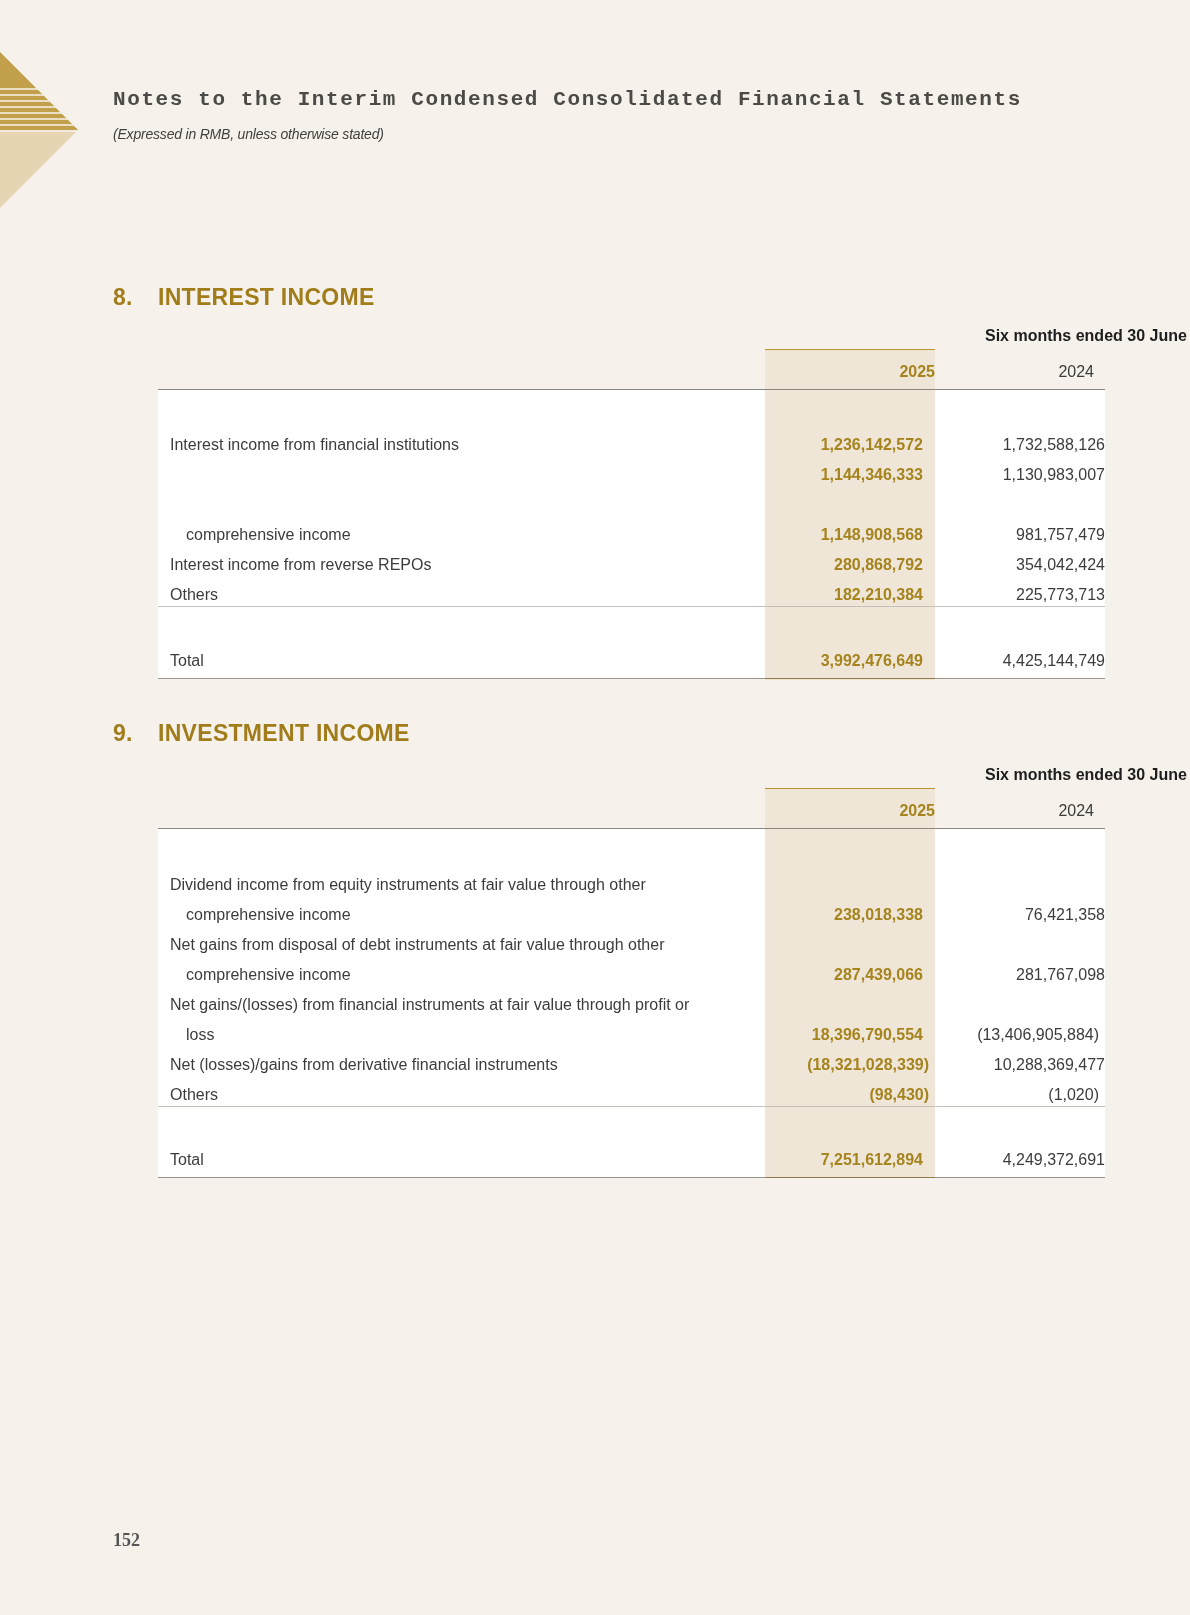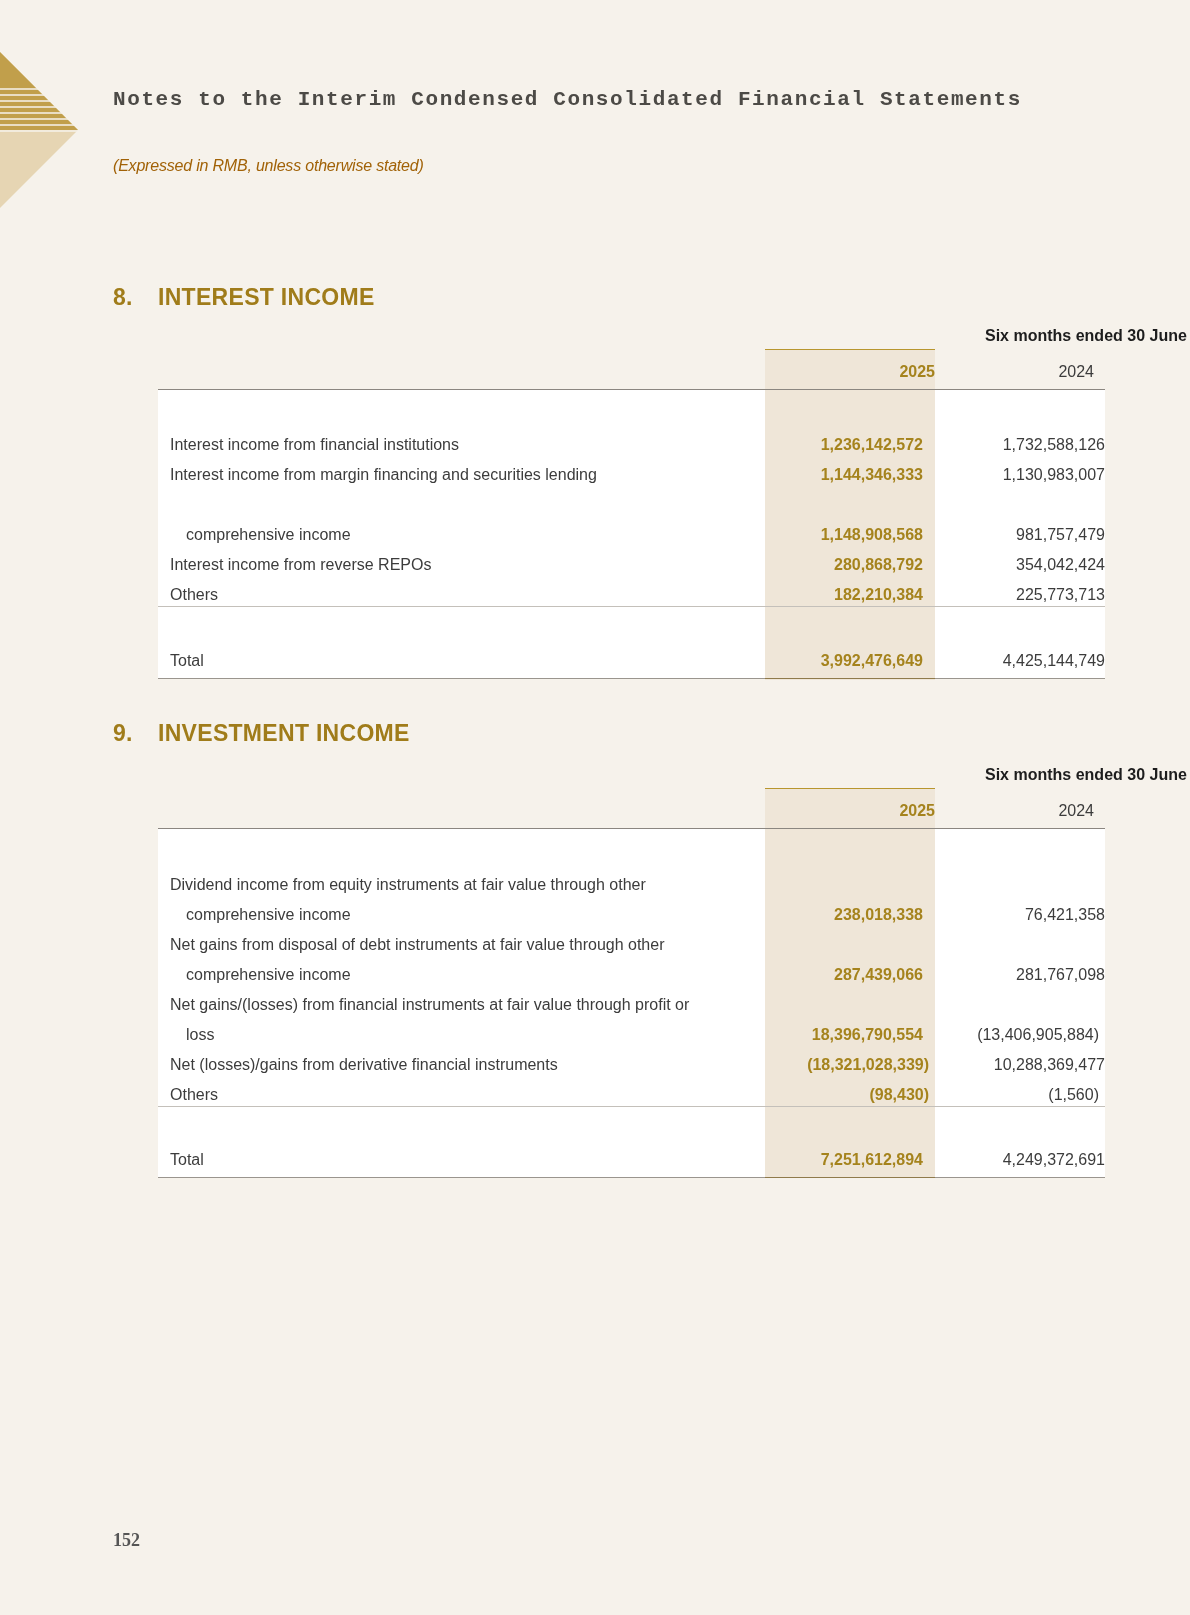--- a/index.html
+++ b/index.html
@@ -14,21 +14,21 @@
     }
     .corner-ornament { position: absolute; left: 0; top: 52px; width: 80px; height: 160px; }
     .running-title {
       position: absolute; left: 113px; top: 88px;
       font-family: Liberation Mono, monospace;
       font-size: 21px; letter-spacing: 1.6px; color: #4c4a46; font-weight: bold;
       white-space: nowrap;
     }
     .running-subtitle {
       position: absolute; left: 113px; top: 126px;
-      font-style: italic; font-size: 16px; color: #a16207; letter-spacing: -0.2px; margin-top: 31px;
+      font-style: italic; font-size: 14px; color: #404040; letter-spacing: -0.2px;
     }
     .section-heading {
       position: absolute; left: 113px;
       font-size: 23px; font-weight: bold; color: #a07c1a; letter-spacing: 0.3px;
       white-space: nowrap;
     }
     .section-heading .num { display: inline-block; width: 45px; }
 
     .table-block { position: absolute; left: 158px; width: 947px; }
     .period-label {
@@ -106,21 +106,20 @@
   <div class="year-head year-2025" style="top:38px;">2025</div>
   <div class="year-head year-2024" style="top:38px;">2024</div>
   <div class="header-rule" style="top:64px;"></div>
 
   <div class="row" style="top:105px;">
     <span class="label">Interest income from financial institutions</span>
     <span class="v25">1,236,142,572</span>
     <span class="v24">1,732,588,126</span>
   </div>
   <div class="row" style="top:135px;">
-    <span class="label">Interest income from margin financing and securities lending</span>
     <span class="v25">1,144,346,333</span>
     <span class="v24">1,130,983,007</span>
   </div>
   <div class="row" style="top:195px;">
     <span class="label indent">comprehensive income</span>
     <span class="v25">1,148,908,568</span>
     <span class="v24">981,757,479</span>
   </div>
   <div class="row" style="top:225px;">
     <span class="label">Interest income from reverse REPOs</span>
@@ -181,21 +180,21 @@
     <span class="v24 neg">(13,406,905,884)</span>
   </div>
   <div class="row" style="top:286px;">
     <span class="label">Net (losses)/gains from derivative financial instruments</span>
     <span class="v25 neg">(18,321,028,339)</span>
     <span class="v24">10,288,369,477</span>
   </div>
   <div class="row" style="top:316px;">
     <span class="label">Others</span>
     <span class="v25 neg">(98,430)</span>
-    <span class="v24 neg">(1,560)</span>
+    <span class="v24 neg">(1,020)</span>
   </div>
   <div class="thin-rule" style="top:342px;"></div>
 
   <div class="row" style="top:381px;">
     <span class="label">Total</span>
     <span class="v25">7,251,612,894</span>
     <span class="v24">4,249,372,691</span>
   </div>
   <div class="bottom-rule" style="top:413px;"></div>
   <div class="bottom-rule-25" style="top:413px;"></div>

